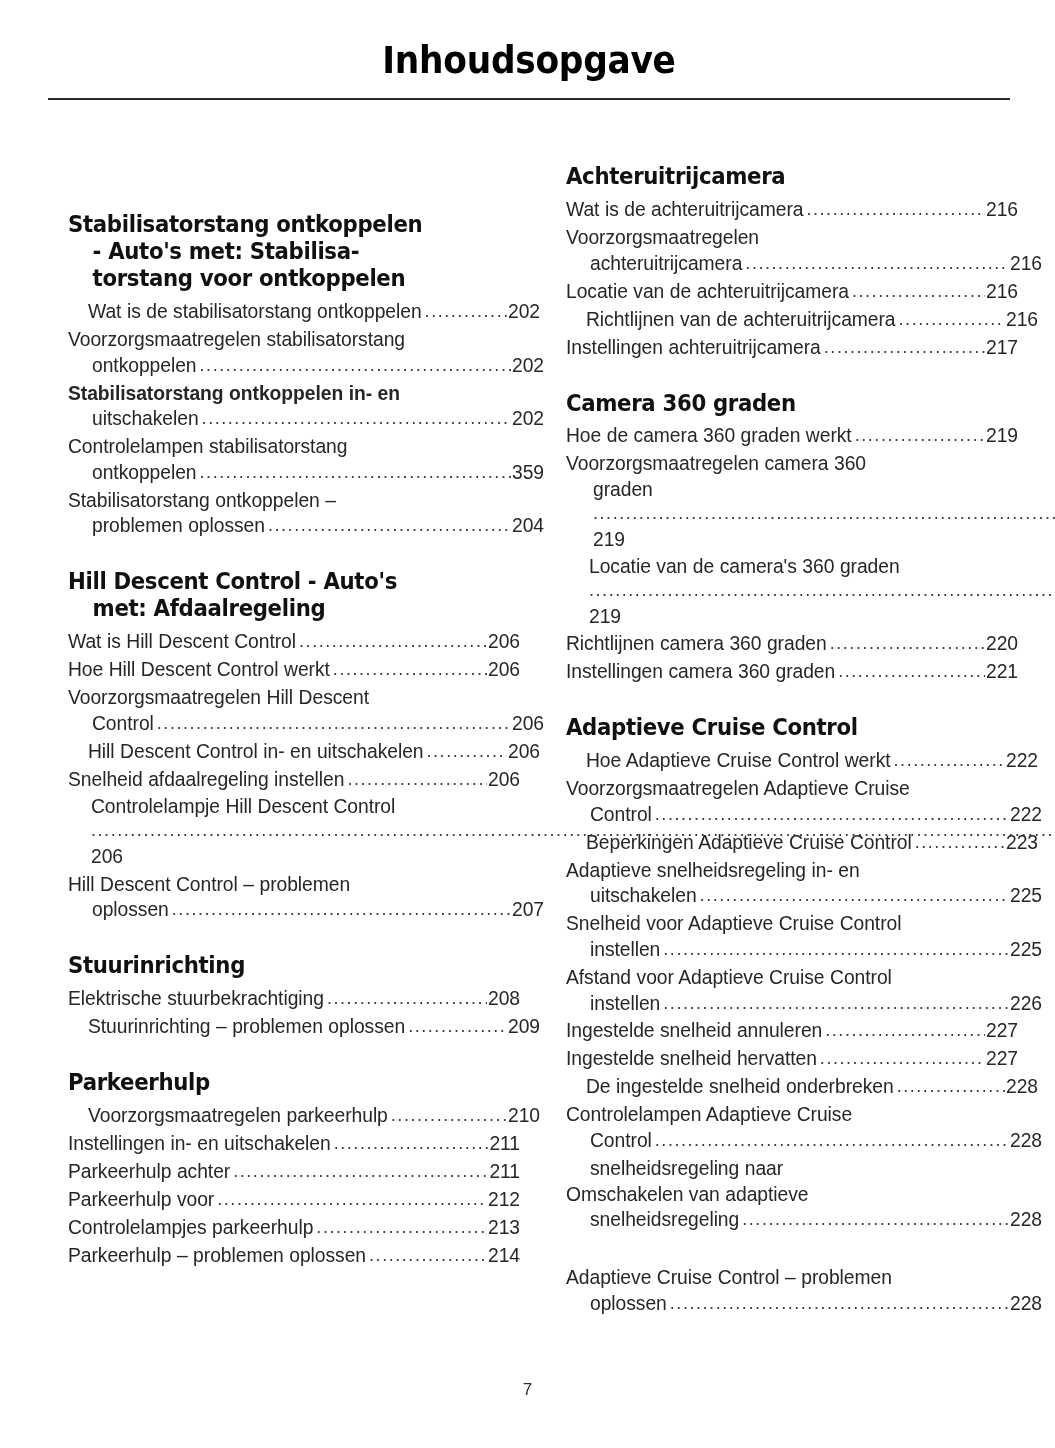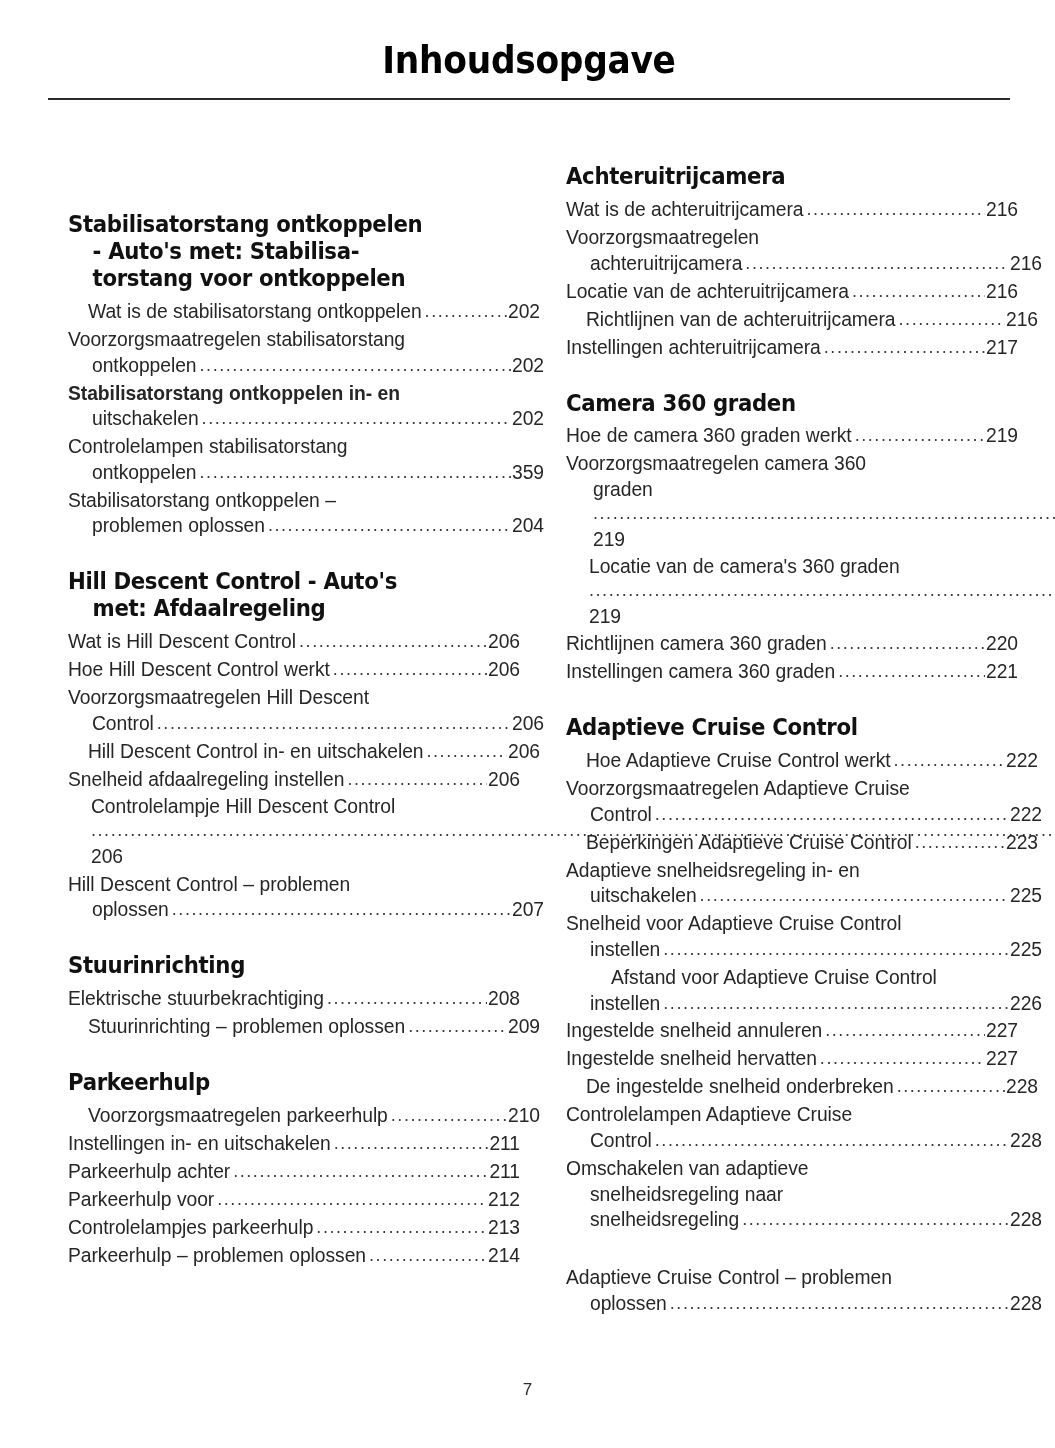--- a/index.html
+++ b/index.html
@@ -432,21 +432,21 @@
           </div>
           <div class="toc-entry">
             <div class="lead-line" style="padding-left: 0px;">Snelheid voor Adaptieve Cruise Control</div>
             <div class="row" style="padding-left: 24px;">
               <span class="label">instellen  </span>
               <span class="fill">......................................................................................................................................................................................................................</span>
               <span class="pg">225</span>
             </div>
           </div>
           <div class="toc-entry">
-            <div class="lead-line" style="padding-left: 0px; margin-left: 45px;">Afstand voor Adaptieve Cruise Control</div>
+            <div class="lead-line" style="padding-left: 0px;">Afstand voor Adaptieve Cruise Control</div>
             <div class="row" style="padding-left: 24px;">
               <span class="label">instellen  </span>
               <span class="fill">......................................................................................................................................................................................................................</span>
               <span class="pg">226</span>
             </div>
           </div>
           <div class="toc-entry">
             <div class="row">
               <span class="label">Ingestelde snelheid annuleren </span>
               <span class="fill">......................................................................................................................................................................................................................</span>
@@ -469,22 +469,22 @@
           </div>
           <div class="toc-entry">
             <div class="lead-line" style="padding-left: 0px;">Controlelampen Adaptieve Cruise</div>
             <div class="row" style="padding-left: 24px;">
               <span class="label">Control  </span>
               <span class="fill">......................................................................................................................................................................................................................</span>
               <span class="pg">228</span>
             </div>
           </div>
           <div class="toc-entry">
+            <div class="lead-line" style="padding-left: 24px;">snelheidsregeling naar</div>
             <div class="lead-line" style="padding-left: 0px;">Omschakelen van adaptieve</div>
-            <div class="lead-line" style="padding-left: 24px;">snelheidsregeling naar</div>
             <div class="row" style="padding-left: 24px;">
               <span class="label">snelheidsregeling  </span>
               <span class="fill">......................................................................................................................................................................................................................</span>
               <span class="pg">228</span>
             </div>
           </div>
           <div class="toc-entry">
             <div class="lead-line" style="padding-left: 0px; margin-top: 32px;">Adaptieve Cruise Control – problemen</div>
             <div class="row" style="padding-left: 24px;">
               <span class="label">oplossen  </span>

